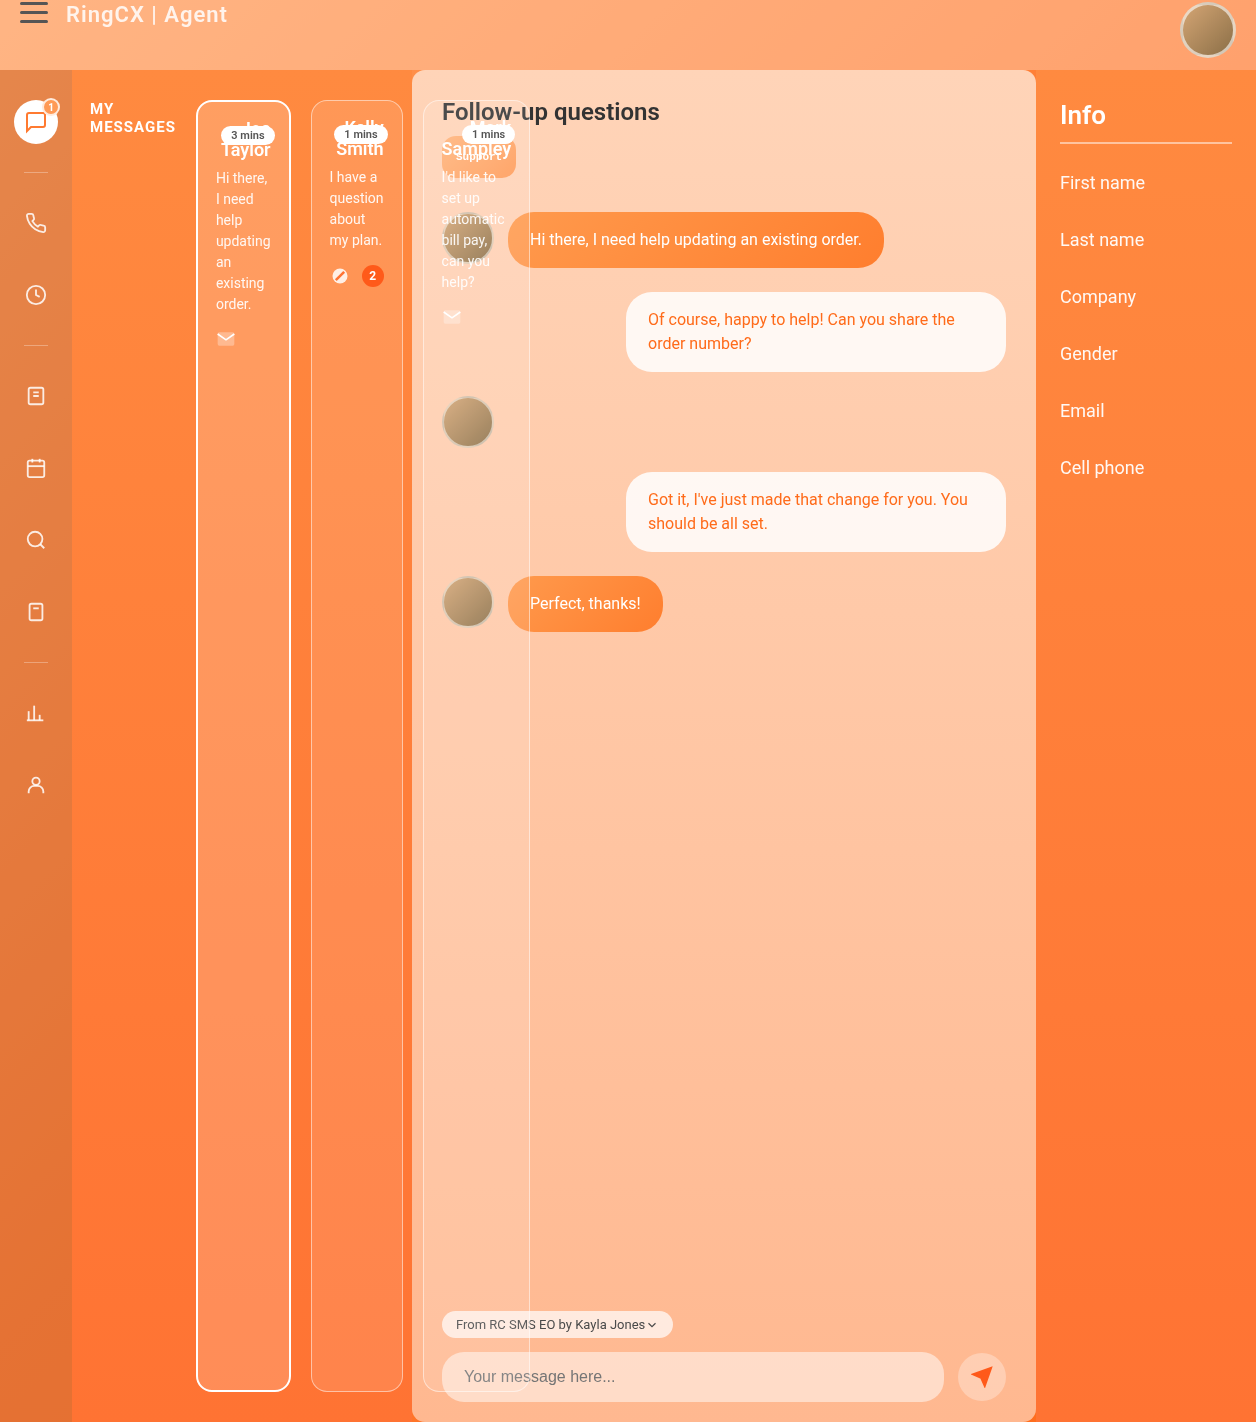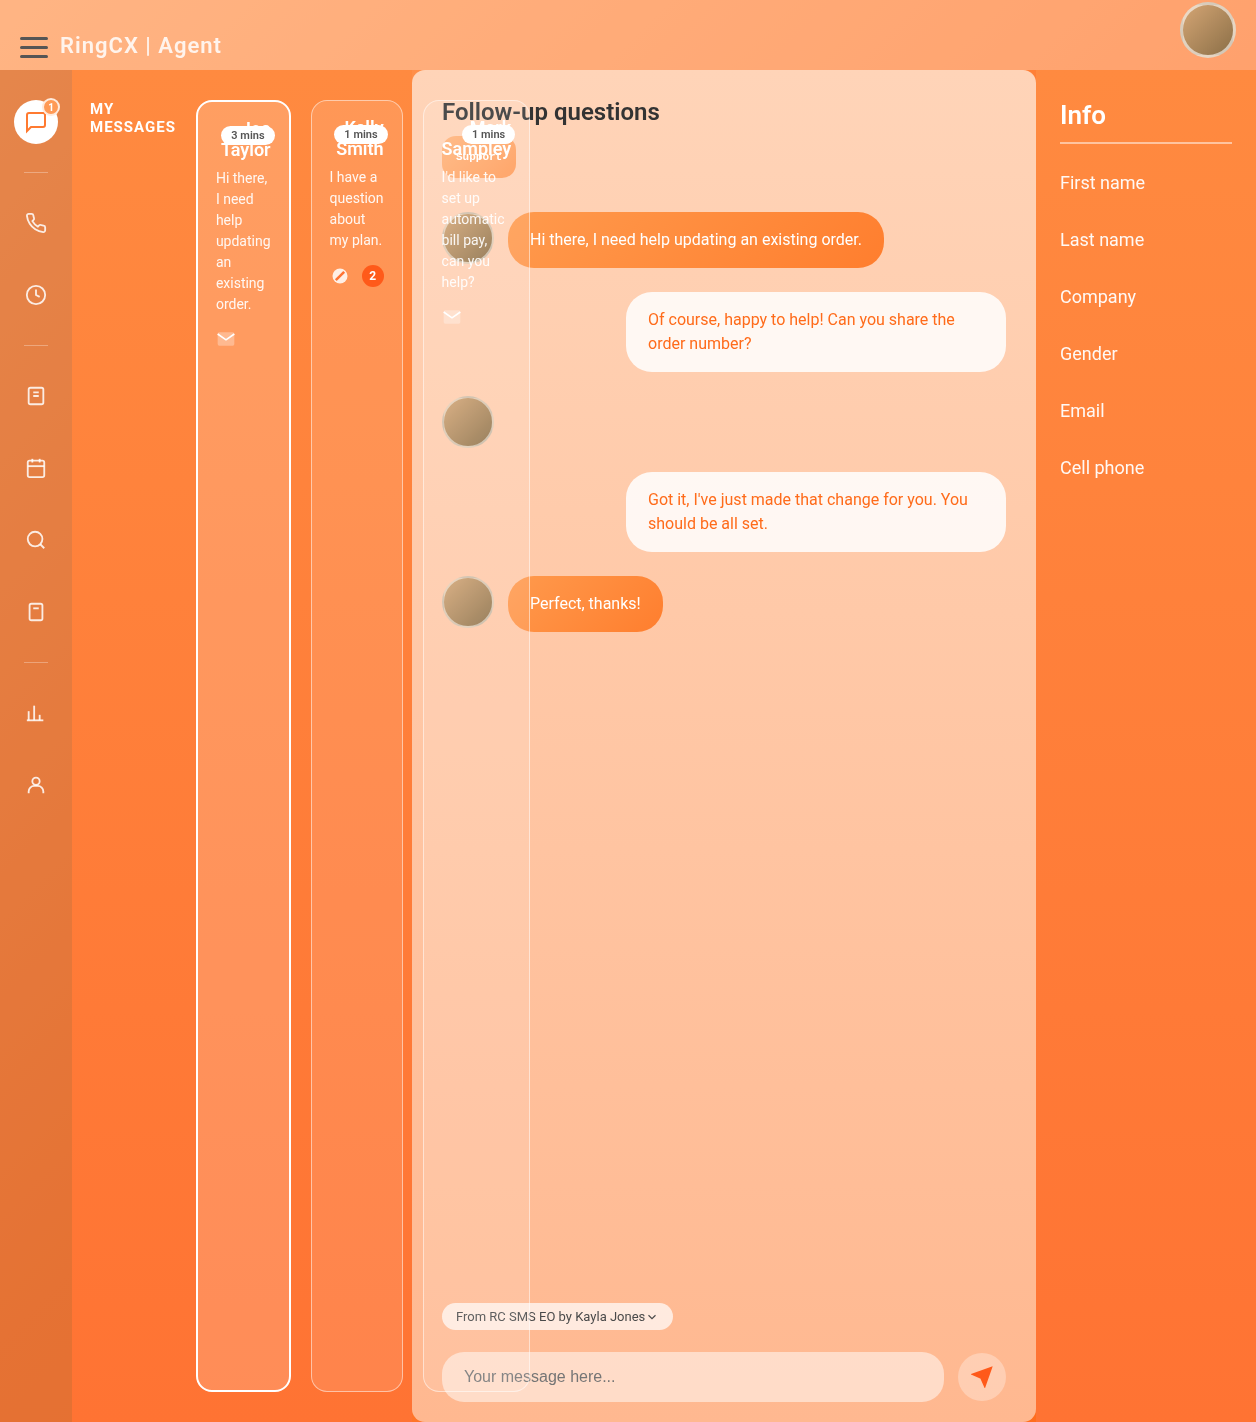--- a/index.html
+++ b/index.html
@@ -13,24 +13,24 @@
 .app {
   width: 100%;
   height: 100%;
   background: linear-gradient(135deg, #ff9a56 0%, #ff7a30 50%, #ff6b1a 100%);
   display: flex;
   flex-direction: column;
 }
 .header {
   height: 70px;
   display: flex;
-  align-items: flex-end;
-  padding: 12px 20px;
+  align-items: flex-start;
+  padding: 2px 20px;
   background: rgba(255,220,200,0.4);
-  gap: 12px;
+  gap: 18px;
 }
 .hamburger {
   display: flex;
   flex-direction: column;
   gap: 6px;
   cursor: pointer;
 }
 .hamburger span {
   width: 28px;
   height: 3px;
@@ -249,21 +249,20 @@
   padding: 6px 14px;
   font-size: 13px;
   color: #4a4a4a;
   margin-bottom: 14px;
   cursor: pointer;
 }
 .compose-row {
   display: flex;
   align-items: center;
   gap: 14px;
-  margin-top: 8px;
 }
 .compose-input {
   flex: 1;
   background: rgba(255,255,255,0.5);
   border: none;
   border-radius: 22px;
   padding: 16px 22px;
   font-size: 16px;
   color: #666;
   outline: none;

